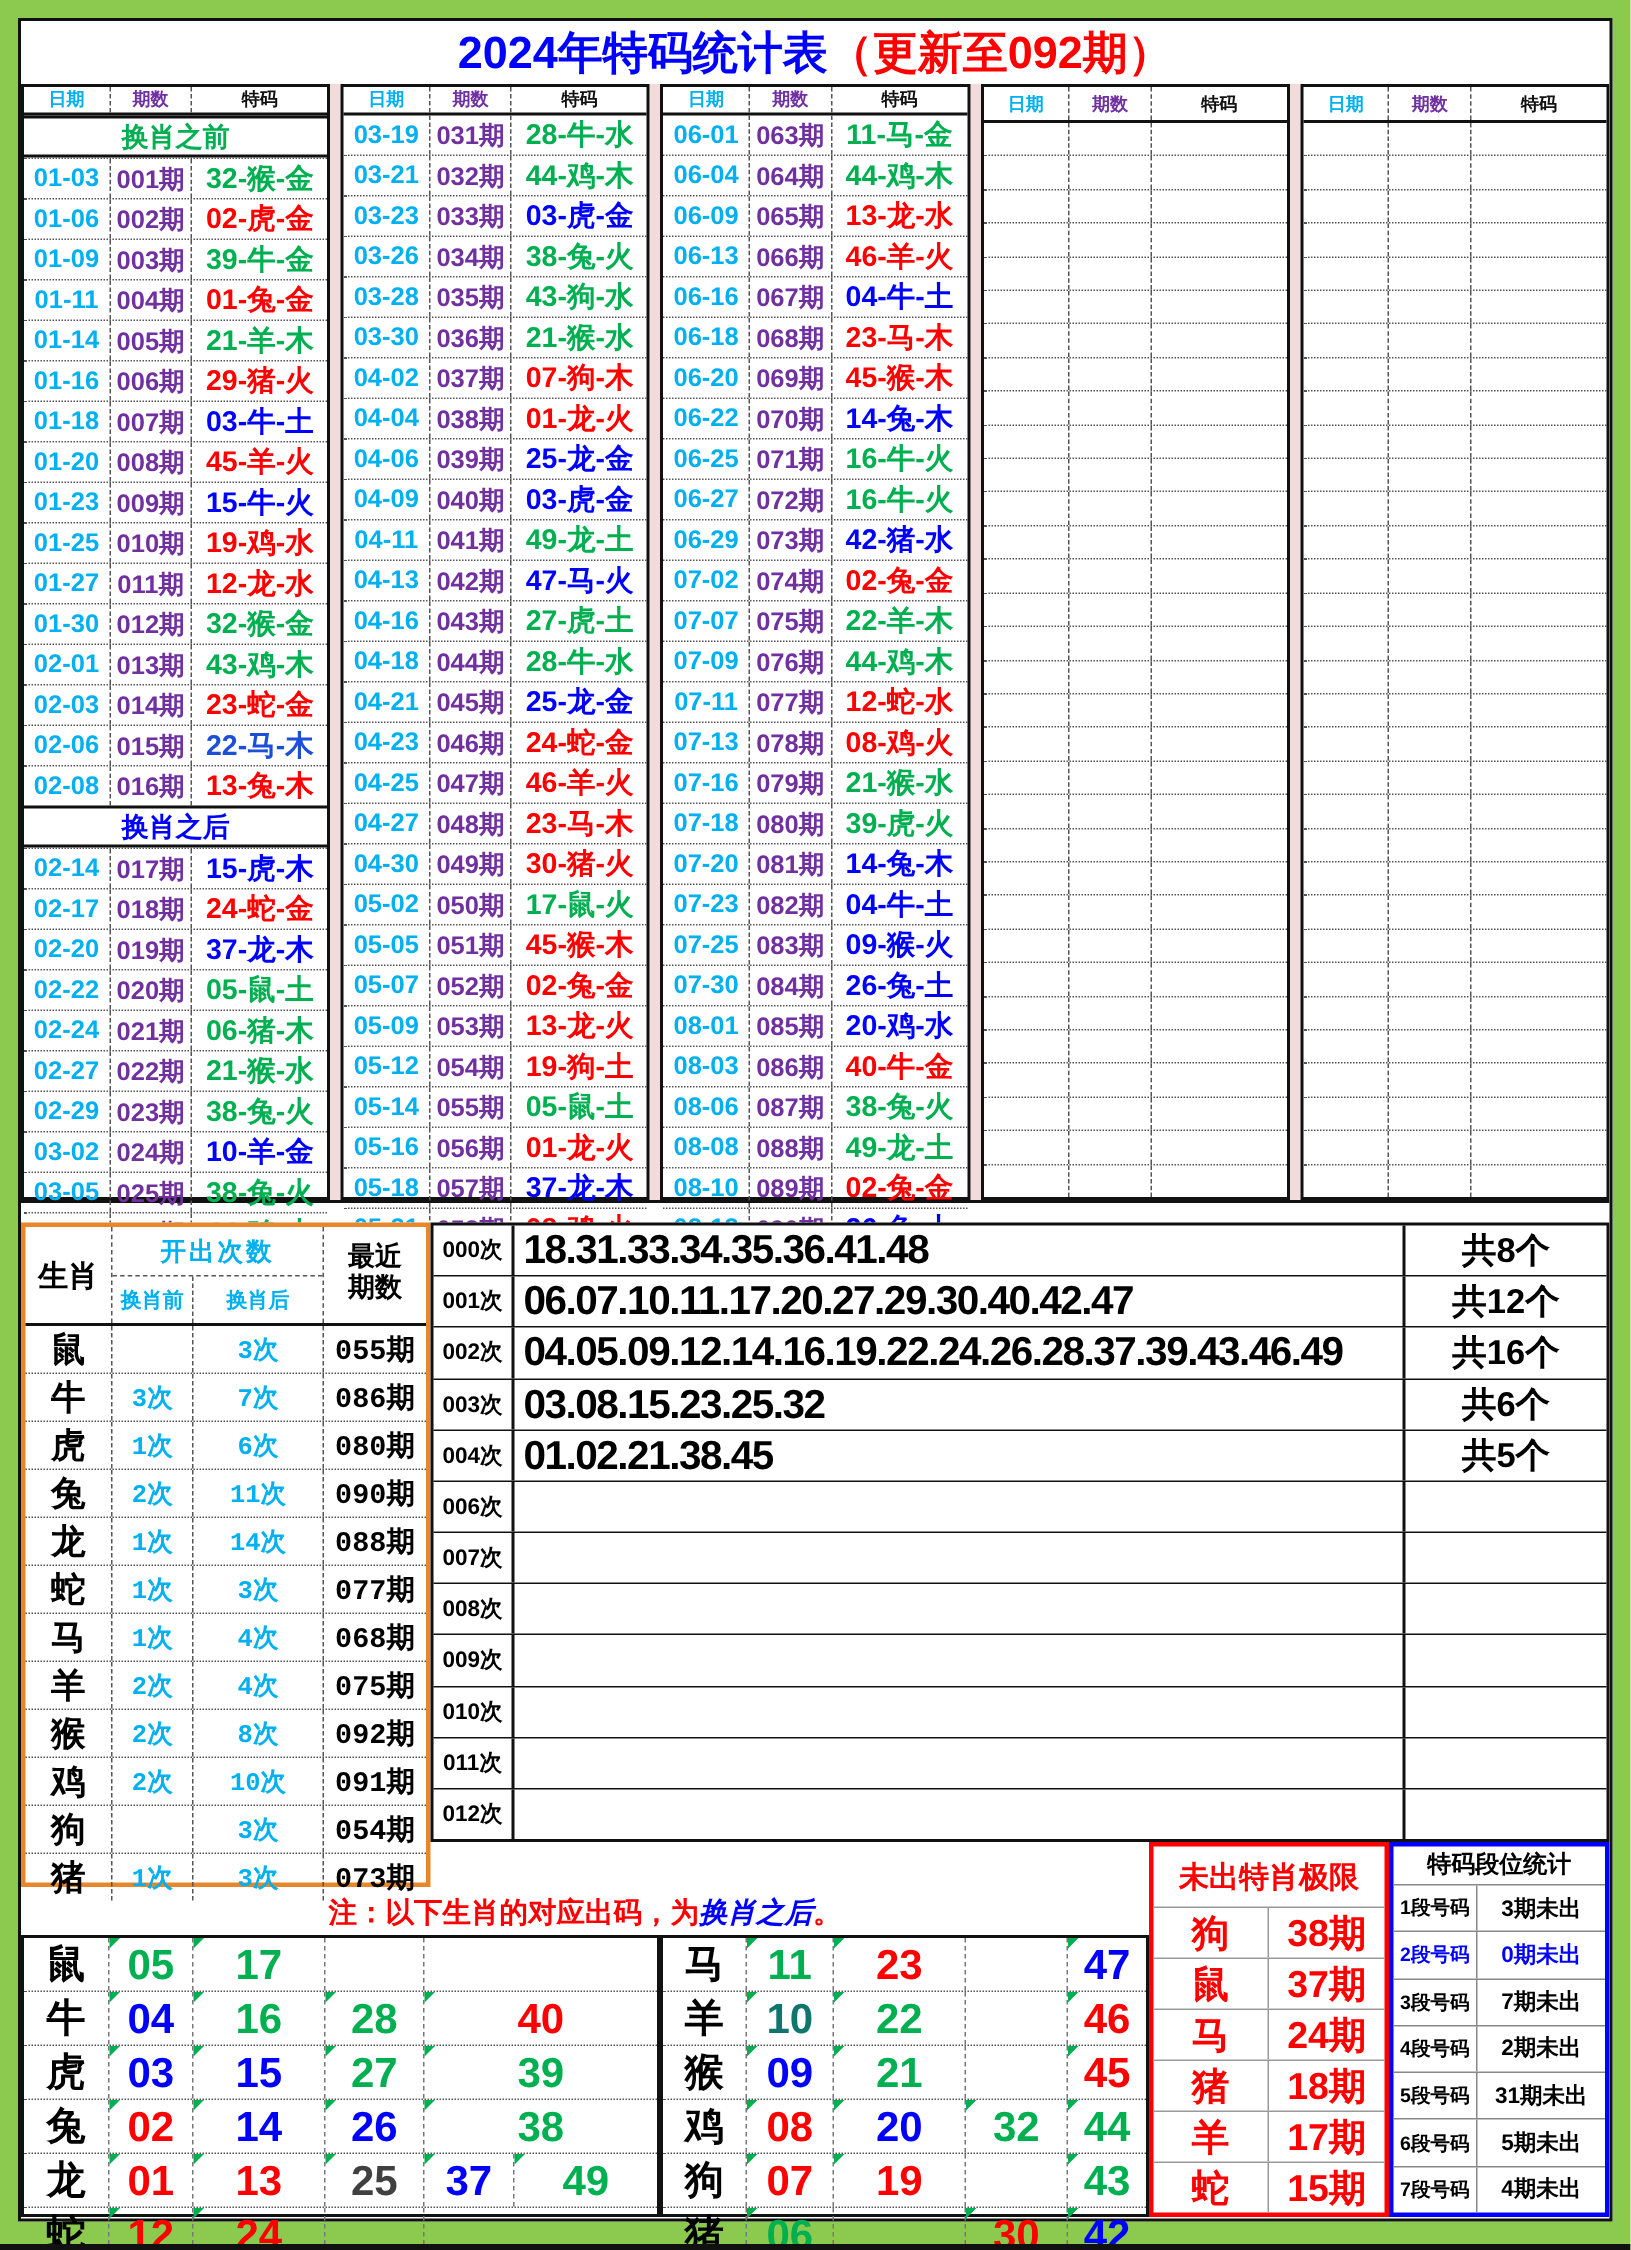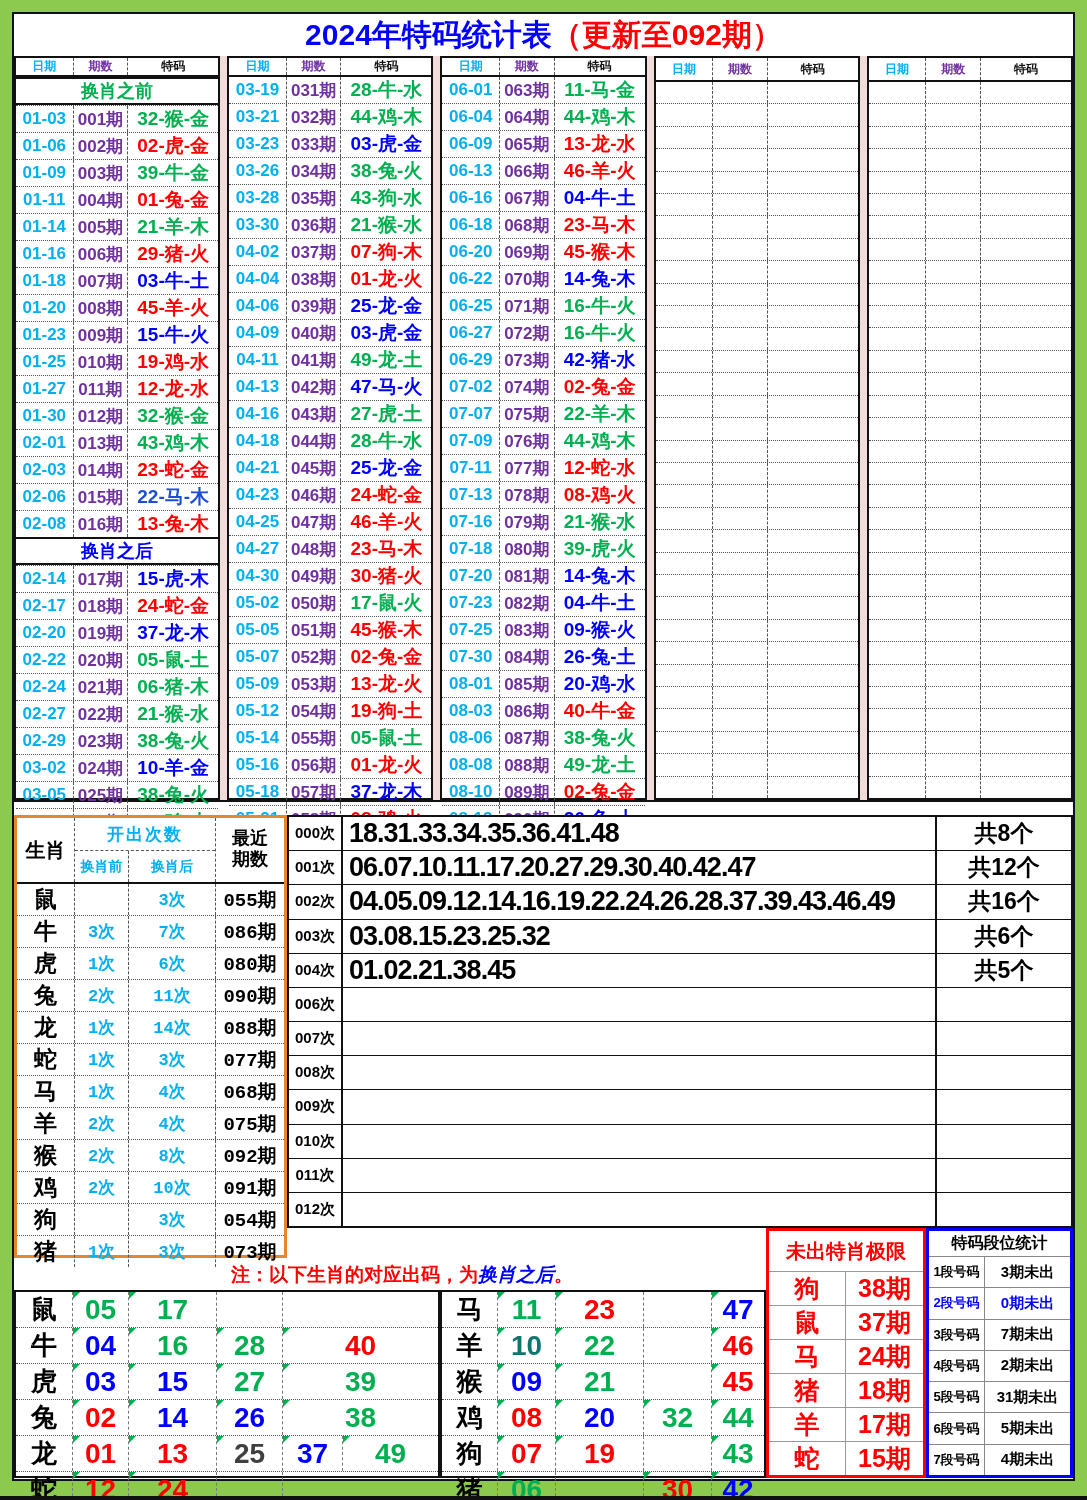--- a/index.html
+++ b/index.html
@@ -68,21 +68,21 @@
   position: absolute; left: 273px; top: 801px; width: 786px; height: 413px;
   border: 2px solid #111; background: #fff; display:flex; flex-direction:column;
 }
 .cnt-row { flex:1; display:flex; }
 .cnt-row + .cnt-row { border-top: 1.5px solid #111; }
 .cnt-label { width: 54px; display:flex; align-items:center; justify-content:center; font-size:15px; font-weight:bold; border-right:2px solid #111; }
 .cnt-nums { flex:1; display:flex; align-items:center; padding-left:6px; font-size:27px; font-weight:bold; letter-spacing:-1px; white-space:nowrap; overflow:hidden; }
 .cnt-total { width: 136px; display:flex; align-items:center; justify-content:center; font-size:23px; font-weight:bold; border-left:2px solid #111; }
 
 #note {
-  position: absolute; left: 12px; top: 1248px; width: 752px; height: 26px;
+  position: absolute; left: 0; top: 1248px; width: 752px; height: 26px;
   display:flex; align-items:center; justify-content:center;
   font-size: 19px; font-weight: bold; color: #FF0000; white-space:nowrap;
 }
 #note .note-hl { color: #0000FF; font-style: italic; }
 
 .bt { position:absolute; top: 1276px; height: 188px; border: 2px solid #111; background:#fff; display:flex; flex-direction:column; }
 #bl { left: 0; width: 426px; }
 #br { left: 426px; width: 326px; }
 .bt-row { flex:1; display:flex; }
 .bt-row + .bt-row { border-top: 1px dotted #555; }

